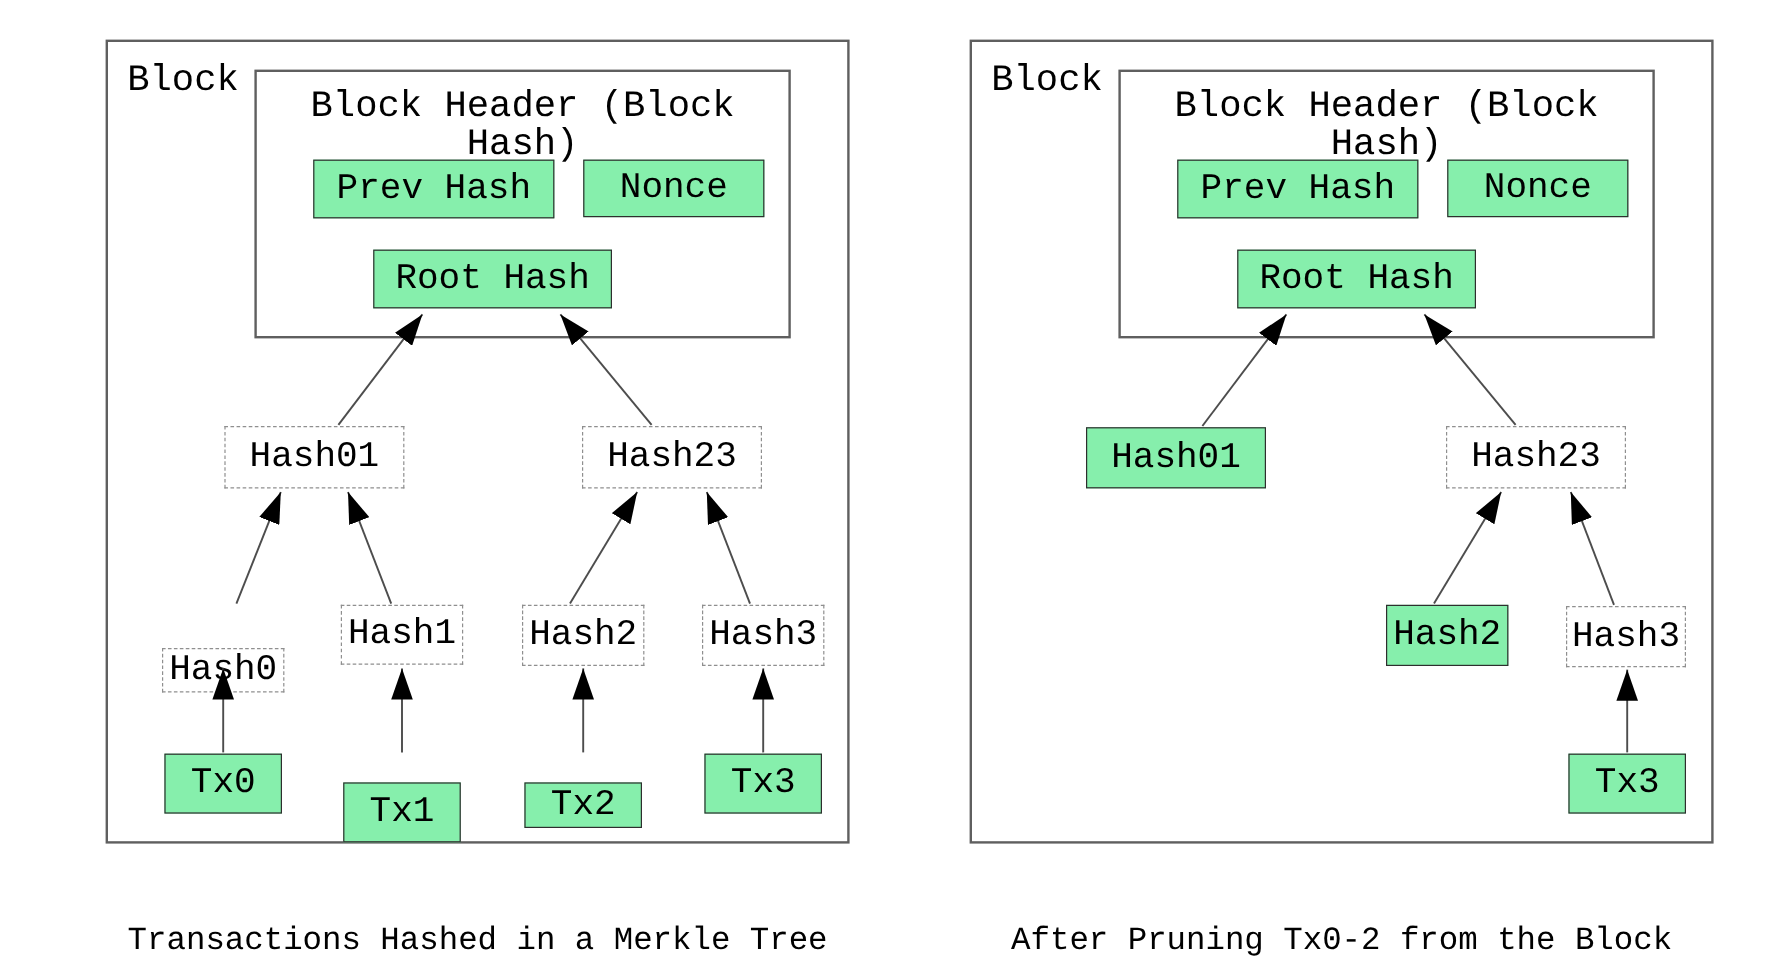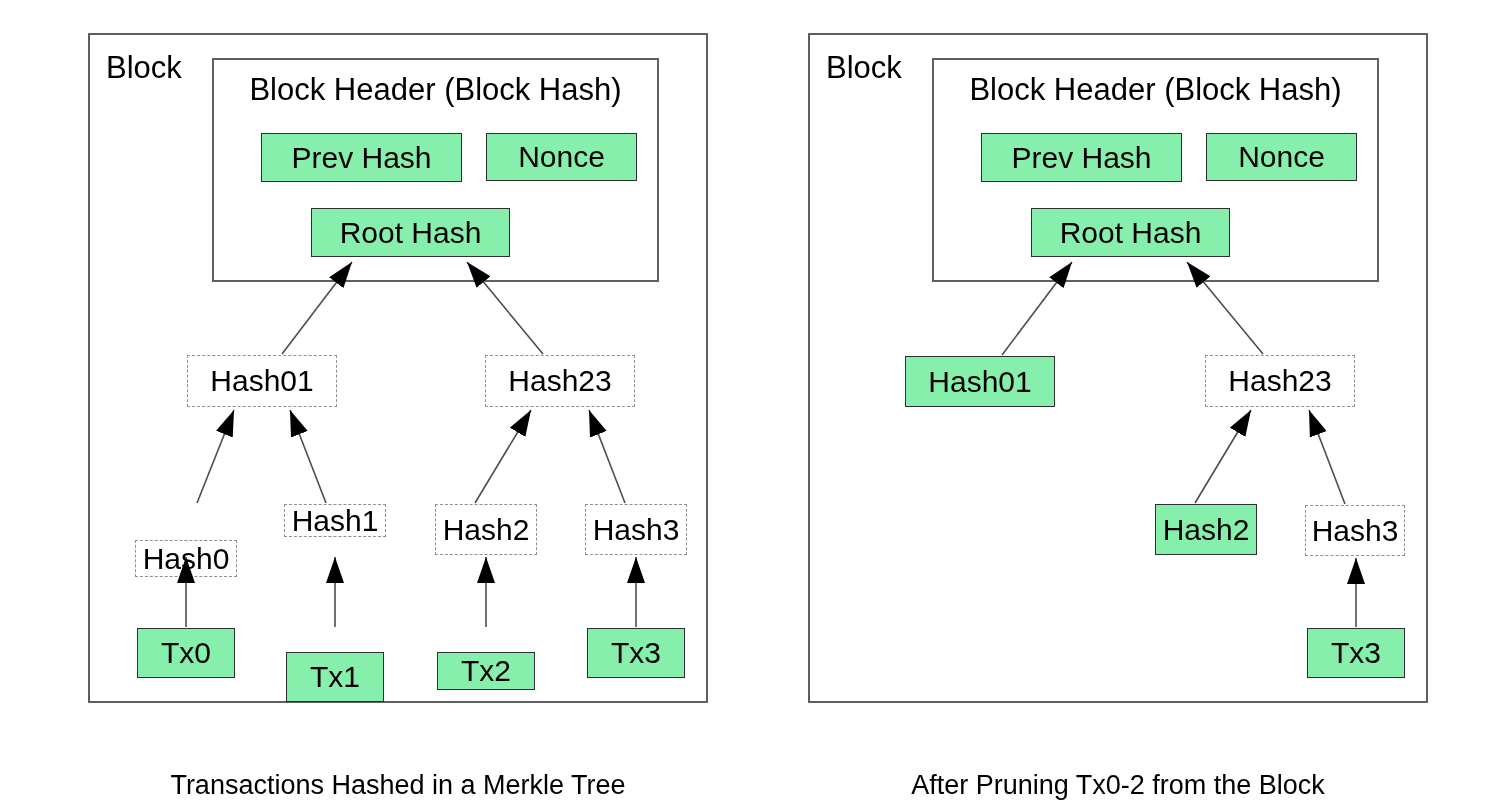--- a/index.html
+++ b/index.html
@@ -1,20 +1,20 @@
 <!DOCTYPE html>
 <html><head>
 <meta charset="utf-8">
 <style>
   html,body{margin:0;padding:0;background:#ffffff;}
   .canvas{
     position:relative;
     width:1492px;height:802px;
     background:#ffffff;
-    font-family:Liberation Sans, sans-serif;
+    font-family:Liberation Mono, monospace;
     color:#000;
     overflow:hidden;
     border-radius:25px;
   }
   .abs{position:absolute;box-sizing:border-box;}
   .outer{border:2px solid #5f5f5f;background:#fff;}
   .hdr{border:2px solid #5f5f5f;background:#fff;}
   .bx{border:1.6px solid #2e2e2e;background:#86efac;display:flex;align-items:center;justify-content:center;font-size:30px;line-height:1;white-space:nowrap;}
   .bxd{border:1.6px dashed #8f8f8f;background:#fff;display:flex;align-items:center;justify-content:center;font-size:30px;line-height:1;white-space:nowrap;}
   .blocklbl{font-size:31px;line-height:1;}
@@ -26,21 +26,21 @@
   .l-outer{left:88px;top:33px;width:620px;height:670px;}
   .l-block{left:106px;top:52px;}
   .l-hdr{left:212px;top:58px;width:447px;height:224px;}
   .l-title{left:212px;top:74px;width:447px;}
   .l-prev{left:261px;top:133px;width:201px;height:49px;}
   .l-nonce{left:486px;top:133px;width:151px;height:48px;}
   .l-root{left:311px;top:208px;width:199px;height:49px;}
   .l-hash01{left:187px;top:355px;width:150px;height:52px;}
   .l-hash23{left:485px;top:355px;width:150px;height:52px;}
   .l-hash0{left:135px;top:504px;width:102px;height:37px;margin-top:36px;}
-  .l-hash1{left:284px;top:504px;width:102px;height:33px;}
+  .l-hash1{left:284px;top:504px;width:102px;height:50px;}
   .l-hash2{left:435px;top:504px;width:102px;height:51px;}
   .l-hash3{left:585px;top:504px;width:102px;height:51px;}
   .l-tx0{left:137px;top:628px;width:98px;height:50px;}
   .l-tx1{left:286px;top:628px;width:98px;height:50px;margin-top:24px;}
   .l-tx2{left:437px;top:652px;width:98px;height:38px;}
   .l-tx3{left:587px;top:628px;width:98px;height:50px;}
   .l-cap{left:88px;top:729px;width:620px;}
 
   
   .r-outer{left:808px;top:33px;width:620px;height:670px;}

